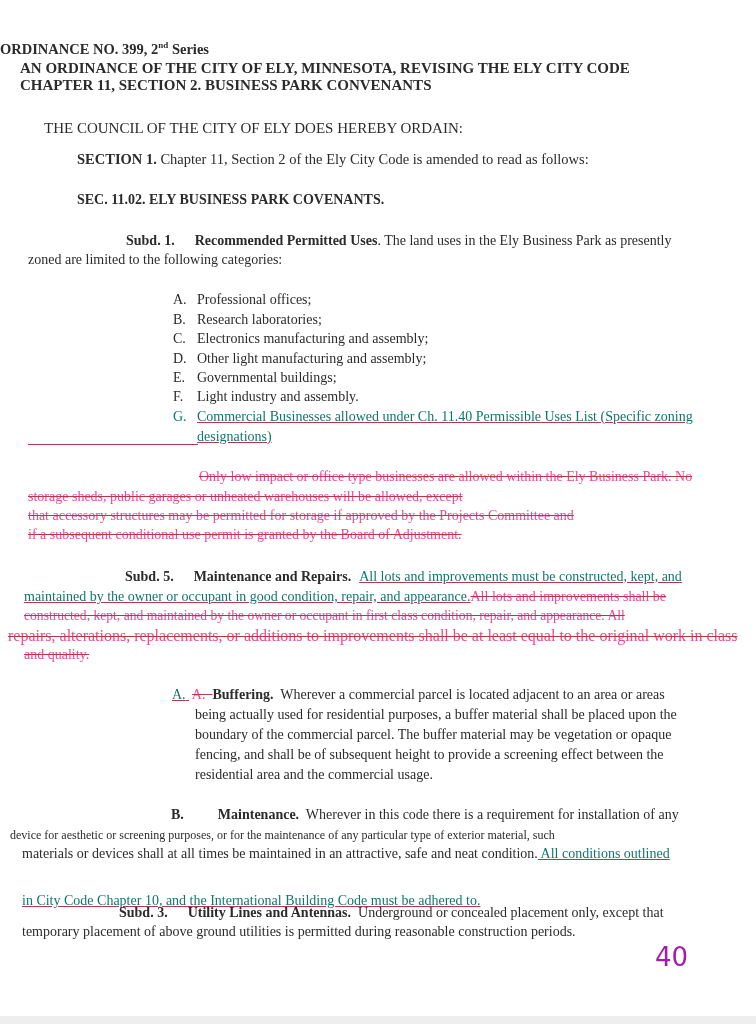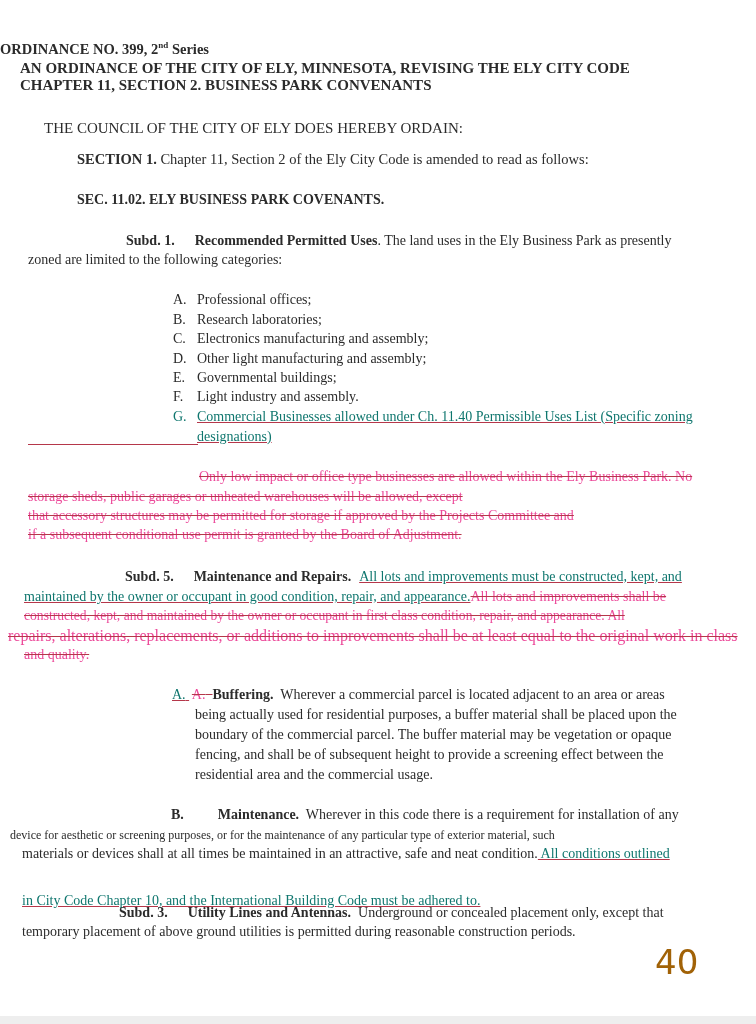--- a/index.html
+++ b/index.html
@@ -11,21 +11,21 @@
     .bottom-bar { position: absolute; left: 0; top: 1016px; width: 756px; height: 8px; background: #eeeeee; }
     .ln { position: absolute; white-space: nowrap; font-size: 14px; line-height: 18px; }
     .b { font-weight: bold; }
     .ins { color: #0f766e; text-decoration: underline; text-decoration-color: #b5374a; }
     .del { color: #ec4899; text-decoration: line-through; text-decoration-color: #b5374a; }
     .title { left: 0; width: 756px; text-align: left; top: 36px; font-weight: bold; font-size: 14.5px; }
     .title sup { font-size: 9px; }
     .h2 { font-weight: bold; font-size: 15px; left: 20px; }
     .council { font-size: 15px; left: 28px; top: 119px; margin-left: 16px; }
     .rule { position: absolute; height: 1px; background: #b5374a; }
-    .pagenum { position: absolute; left: 655px; top: 942px; font-family: "DejaVu Sans", sans-serif; font-size: 34px; color: #a16207; }
+    .pagenum { position: absolute; left: 655px; top: 942px; font-family: "DejaVu Sans", sans-serif; font-size: 26px; color: #a21caf; }
   </style>
 </head>
 <body>
 
 <div class="page">
 
   <div class="ln title"><span>ORDINANCE NO. 399, 2</span><sup>nd</sup><span> Series</span></div>
 
   <div class="ln h2" style="top:59px;">AN ORDINANCE OF THE CITY OF ELY, MINNESOTA, REVISING THE ELY CITY CODE</div>
   <div class="ln h2" style="top:76px;">CHAPTER 11, SECTION 2.  BUSINESS PARK CONVENANTS</div>

